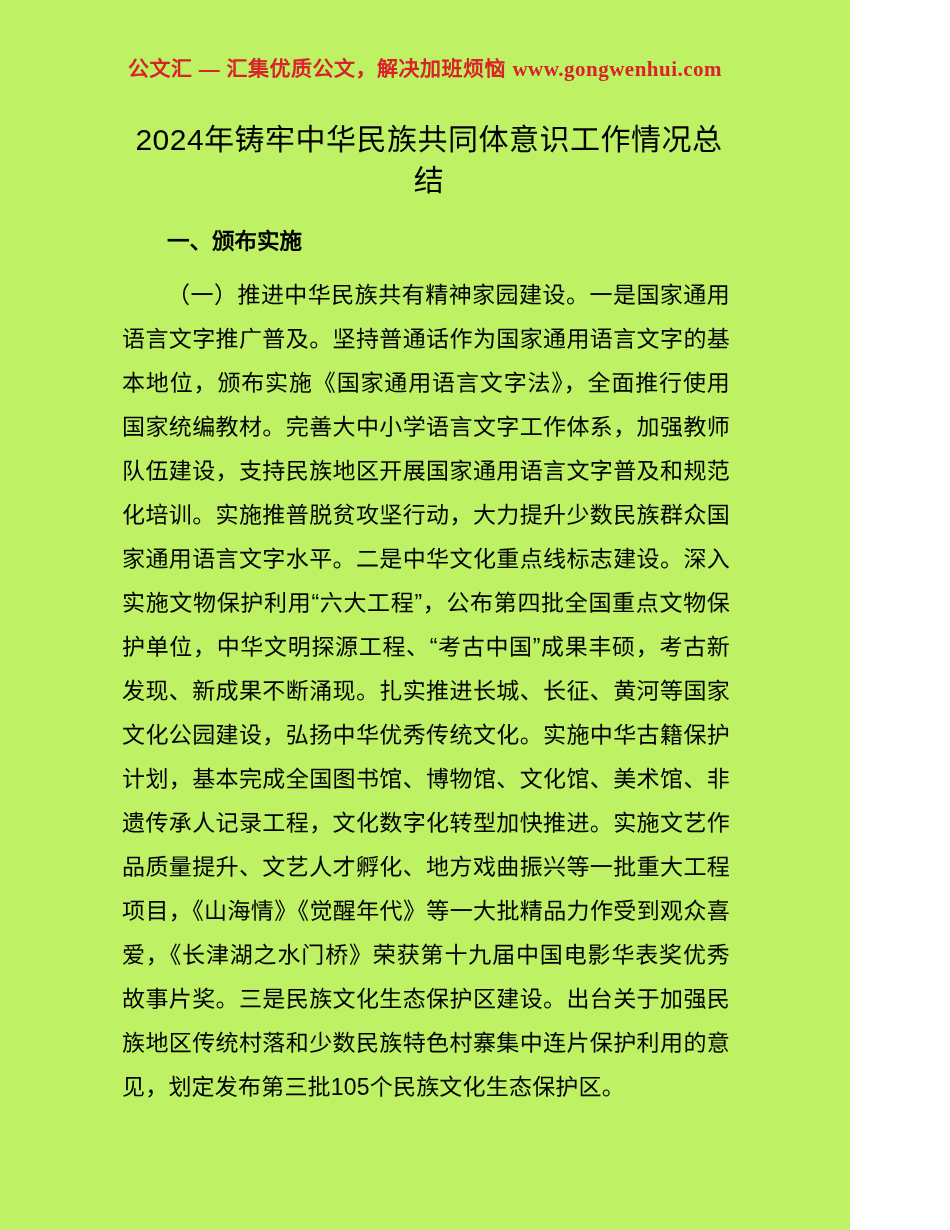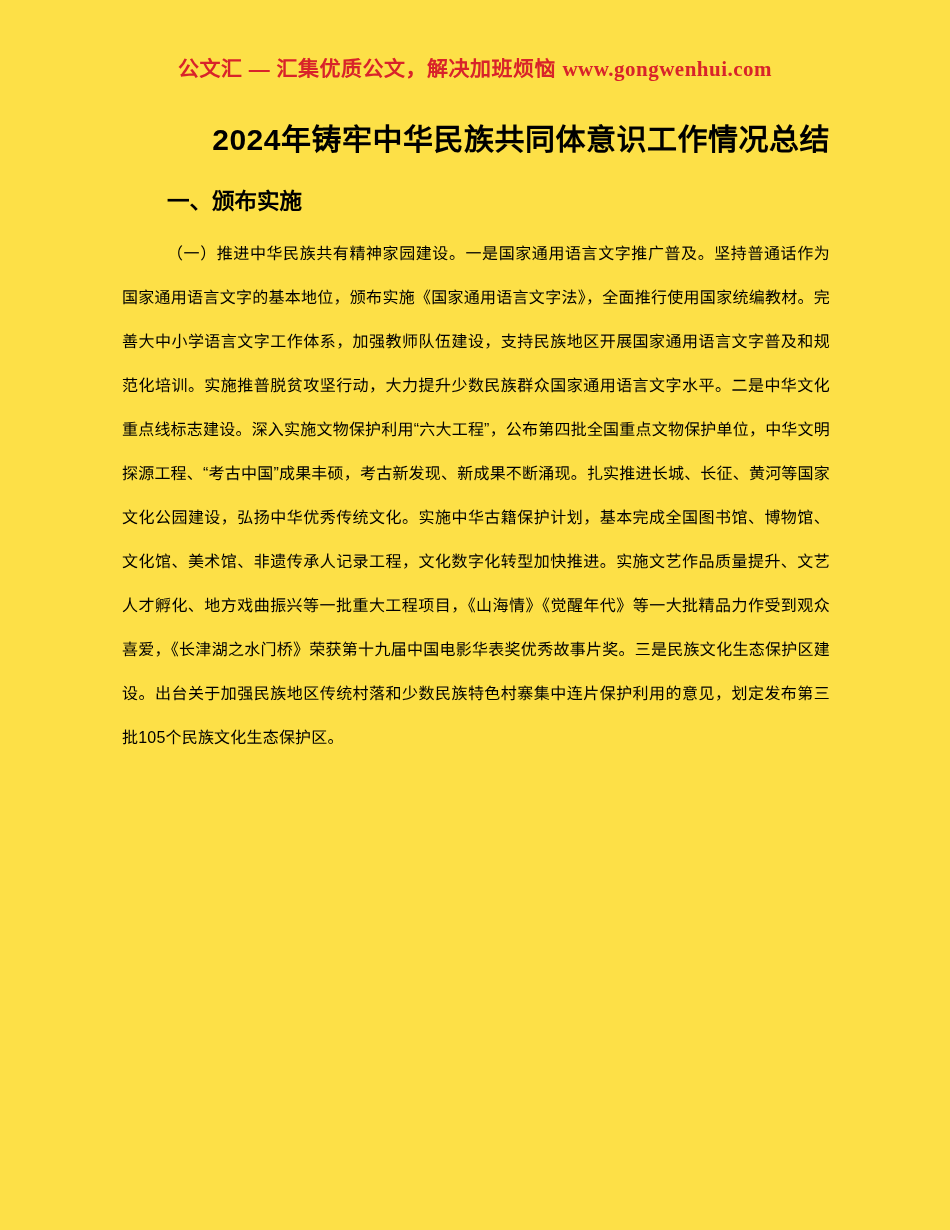--- a/index.html
+++ b/index.html
@@ -9,23 +9,23 @@
   }
   body {
     width: 950px;
     height: 1230px;
     font-family: "Liberation Sans", sans-serif;
     color: #000000;
     overflow: hidden;
   }
   .page {
     position: relative;
-    width: 950px;
+    width: 850px;
     height: 1230px;
-    background: #fde047;
+    background: #bef264;
     box-sizing: border-box;
   }
   .watermark {
     text-align: center;
     color: #d8232a;
     font-size: 21px;
     font-weight: 700;
     letter-spacing: 0.5px;
     padding-top: 52px;
     font-family: "Liberation Sans", sans-serif;
@@ -34,36 +34,36 @@
   .watermark .site {
     font-family: "Liberation Serif", serif;
     font-weight: 700;
   }
   .doc-body {
     padding: 0 120px 0 122px;
     box-sizing: border-box;
   }
   .doc-title {
     font-size: 30px;
-    font-weight: 700;
+    font-weight: 400;
     color: #000000;
     margin: 38px 0 0 6px;
     line-height: 1.35;
     letter-spacing: 0.5px;
-    text-align: right;
+    text-align: center;
   }
   .section-heading {
     font-size: 22.5px;
     font-weight: 700;
     margin: 24px 0 0 0;
     text-indent: 45px;
     line-height: 1.5;
   }
   .para {
-    font-size: 16px;
+    font-size: 23px;
     line-height: 44px;
     margin: 14px 0 0 0;
     text-indent: 45px;
     text-align: justify;
     text-justify: inter-ideograph;
     letter-spacing: 0.2px;
     font-weight: 400;
   }
 </style>
 </head>

